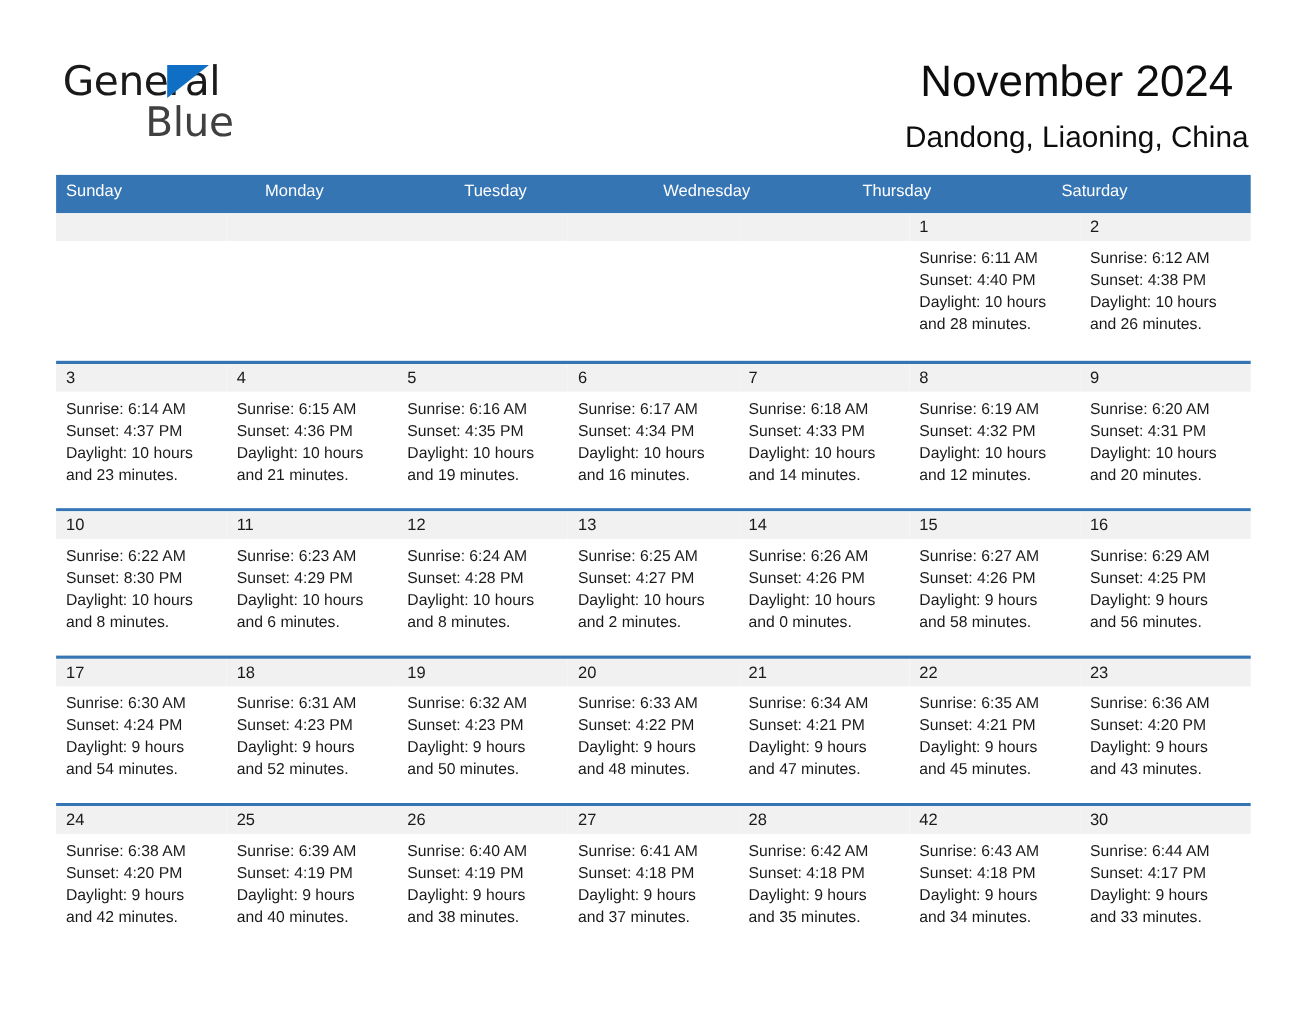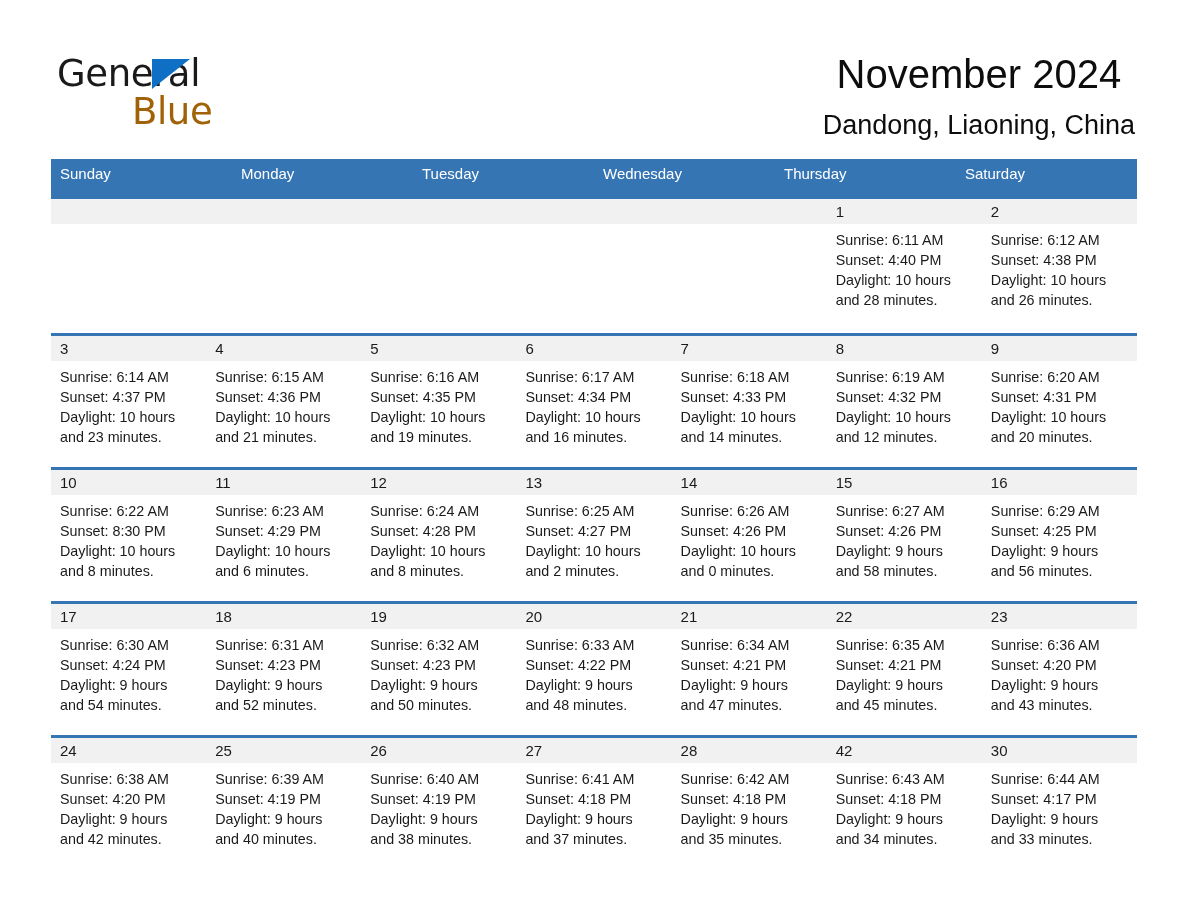--- a/index.html
+++ b/index.html
@@ -54,21 +54,21 @@
     height: 0;
     border-left: 38px solid #0f6fc5;
     border-bottom: 30px solid transparent;
     border-top: 0 solid transparent;
   }
   .logo-blue {
     position: absolute;
     left: 75px;
     top: 38px;
     font-size: 37px;
-    color: #a16207;
+    color: #404040;
     letter-spacing: -0.4px;
     font-family: "DejaVu Sans", sans-serif;
     font-weight: 400;
   }
   .title-block {
     position: absolute;
     right: 53px;
     top: 50px;
     text-align: right;
   }
@@ -93,21 +93,21 @@
   
   .calendar {
     position: absolute;
     left: 51px;
     top: 159px;
     width: 1086px;
   }
   .weekday-row {
     display: flex;
     background: #3575b4;
-    height: 40px;
+    height: 35px;
   }
   .weekday {
     flex: 1 1 0;
     color: #ffffff;
     font-size: 15px;
     line-height: 29px;
     padding-left: 9px;
     box-sizing: border-box;
     white-space: nowrap;
     overflow: hidden;

